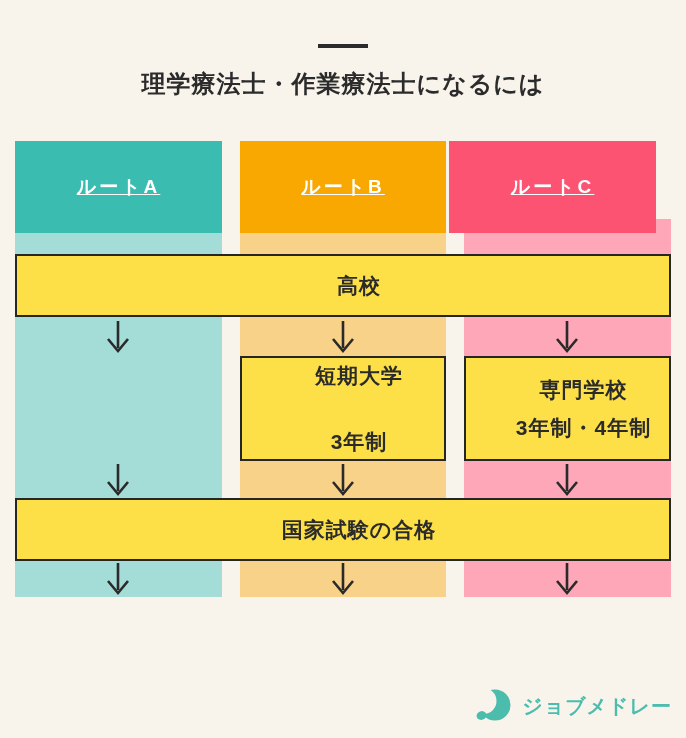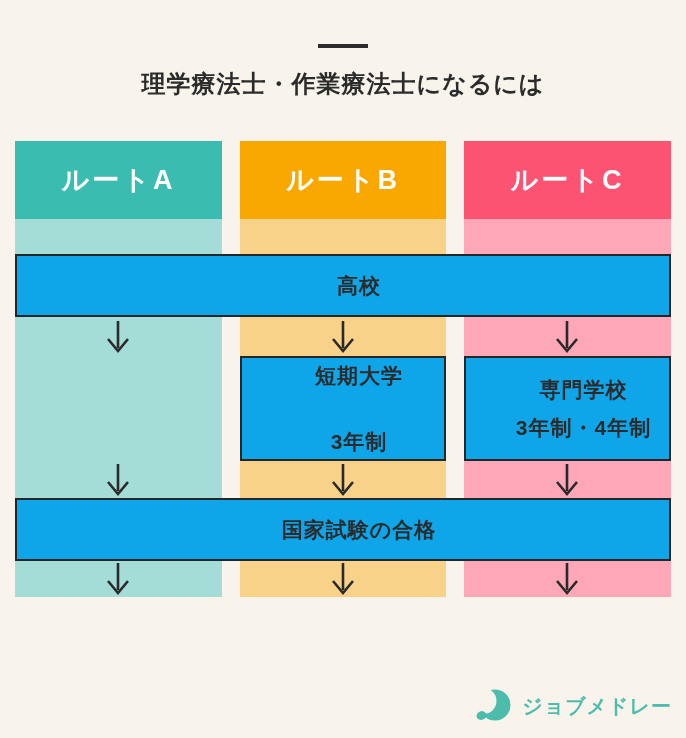--- a/index.html
+++ b/index.html
@@ -21,30 +21,30 @@
     letter-spacing:1px;margin:0;
   }
   .flow{position:absolute;left:15px;top:141px;width:656px;height:523px;}
   
   .strip{position:absolute;top:78px;height:378px;}
   .strip.col-a{left:0;width:207px;}
   .strip.col-b{left:225px;width:206px;}
   .strip.col-c{left:449px;width:207px;}
   
   .route-header{
-    position:absolute;top:0;height:78px;
+    position:absolute;top:0;height:92px;
     display:flex;align-items:center;justify-content:center;
-    color:#ffffff;font-size:27px;font-weight:bold;letter-spacing:3px;
+    color:#ffffff;font-size:19px;font-weight:bold;letter-spacing:3px;text-decoration:underline;
   }
   .route-header.col-a{left:0;width:207px;}
   .route-header.col-b{left:225px;width:206px;}
-  .route-header.col-c{left:449px;width:207px;}
+  .route-header.col-c{left:434px;width:207px;}
   
   .box{
-    position:absolute;background:#0ea5e9;
+    position:absolute;background:#fde047;
     border:2px solid #262626;box-sizing:border-box;
     display:flex;align-items:center;justify-content:center;
     font-size:21px;font-weight:bold;color:#2b2b2b;
     letter-spacing:1px;text-align:center;padding-left:32px;
   }
   .box.highschool{left:0;top:113px;width:656px;height:63px;}
   .box.school{top:215px;height:105px;flex-direction:column;}
   .box.school .line{display:block;line-height:38px;}
   .box.school.col-a{left:0;width:207px;}
   .box.school.col-b{left:225px;width:206px;gap:28px;}

